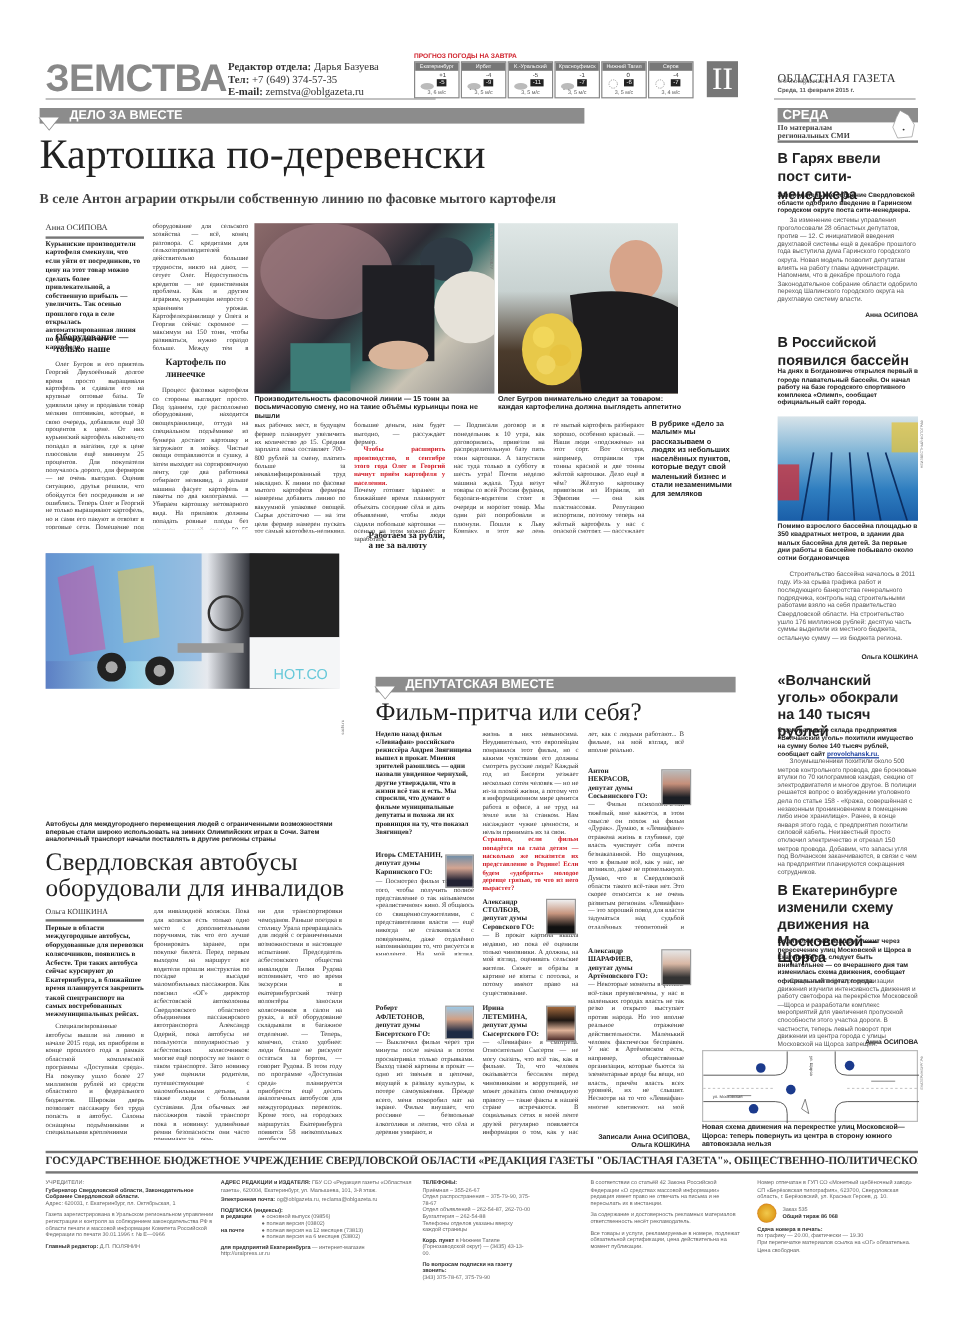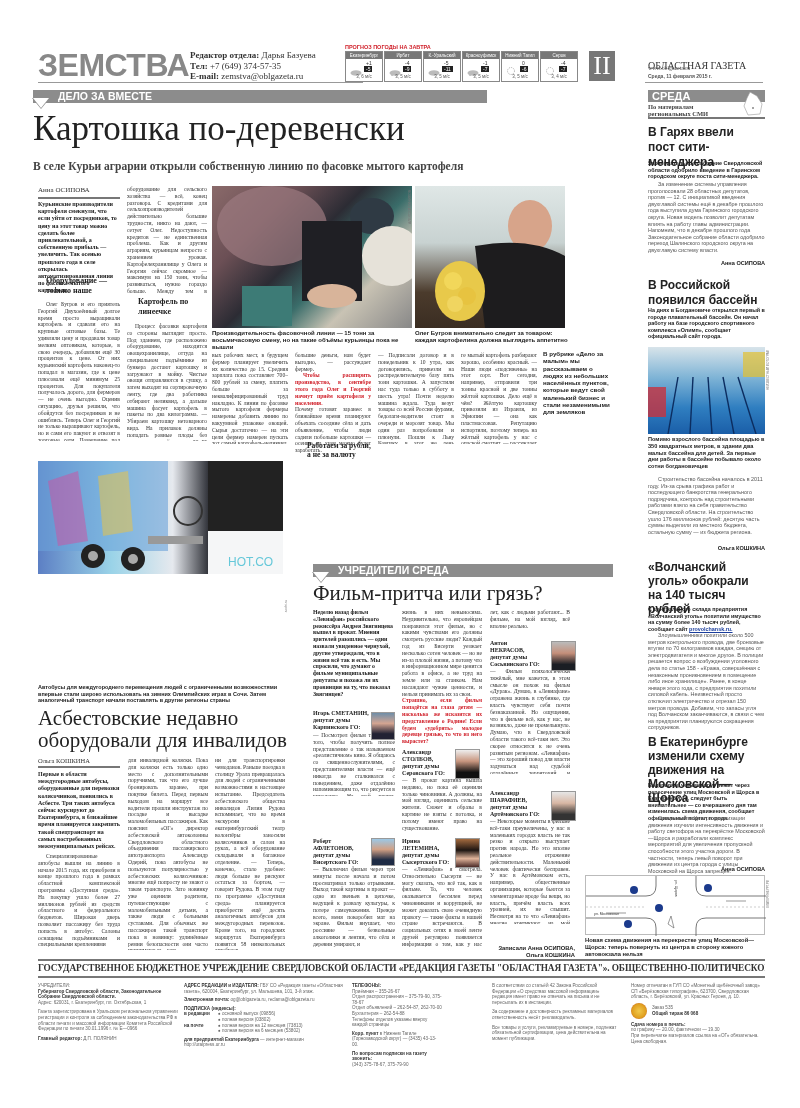--- a/index.html
+++ b/index.html
@@ -107,21 +107,21 @@
 <div class="hr" style="left:38px;top:82px;width:325px;background:#999"></div>
 <div class="hr" style="left:645px;top:82px;width:118px;background:#999"></div>
 
 <div class="rubric" style="left:33px;top:90px;width:454px;height:13px;font-size:10.5px;line-height:13px;padding-left:25px">
   <span>ДЕЛО ЗА ВМЕСТЕ</span>
 </div>
 <div class="tri-outline" style="left:32px;top:98px"></div>
 <div class="tri" style="left:33px;top:98px"></div>
 
 <div class="abs serif" style="left:33px;top:108px;font-size:35px;line-height:42px;color:#222">Картошка по-деревенски</div>
-<div class="abs serif" style="left:33px;top:160px;font-size:11.5px;font-weight:bold;color:#444">В селе Курьи аграрии открыли собственную линию по фасовке мытого картофеля</div>
+<div class="abs serif" style="left:33px;top:160px;font-size:11.5px;font-weight:bold;color:#444">В селе Антон аграрии открыли собственную линию по фасовке мытого картофеля</div>
 
 <div class="abs serif" style="left:38px;top:186px;font-size:7px;color:#333;border-bottom:2px solid #777;width:82px;padding-bottom:3px">Анна ОСИПОВА</div>
 <div class="abs lead" style="left:38px;top:201px;width:82px">Курьинские производители картофеля смекнули, что если уйти от посредников, то цену на этот товар можно сделать более привлекательной, а собственную прибыль — увеличить. Так осенью прошлого года в селе открылась автоматизированная линия по фасовке мытого картофеля.</div>
 <div class="abs serif" style="left:46px;top:276px;width:75px;font-size:8px;font-weight:bold;line-height:9.5px">Оборудование — только наше</div>
 <div class="abs txt" style="left:38px;top:301px;width:82px;height:140px;overflow:hidden;text-indent:8px">Олег Бугров и его приятель Георгий Двухоеённый долгое время просто выращивали картофель и сдавали его на крупные оптовые базы. Те удивляли цену и продавали товар мелким оптовикам, которые, в свою очередь, добавляли ещё 30 процентов к цене. От них курьинский картофель наконец-то попадал в магазин, где к цене плюсовали ещё минимум 25 процентов. Для покупателя получалось дорого, для фермеров — не очень выгодно. Оценив ситуацию, друзья решили, что обойдутся без посредников и не ошиблись. Теперь Олег и Георгий не только выращивают картофель, но и сами его пакуют и отвозят в торговые сети. Помещение под фасовочный цех нашлось у Георгия, а саму установку приобрёл Олег. Стоит она 4,5 миллиона рублей и сделана в Екатеринбурге. Олег сразу решил брать именно отечественное оборудование, потому что это дешевле и проще в использовании: если что-то сломается или настройки собьются, легко связаться с производителем. Правда, фасовочную линию пришлось взять в лизинг — банки их в какую не желали давать кредит. — Как только слышат про</div>
 
 <div class="abs txt" style="left:127px;top:186px;width:80px;height:108px;overflow:hidden">оборудование для сельского хозяйства — всё, конец разговора. С кредитами для сельхозпроизводителей действительно большие трудности, никто на дают, — сетует Олег. Недоступность кредитов — не единственная проблема. Как и другим аграриям, курьинцам непросто с хранением урожая. Картофелехранилище у Олега и Георгия сейчас скромное — максимум на 150 тонн, чтобы развиваться, нужно гораздо больше. Между тем в Сухоложском районе уже давно пустует огромное овощехранилище, которое они мечтают реанимировать. — Мы встречались с главой городского округа Станиславом Сухановым, просили это хранилище отдать местным производителям, нам с таким же фермерам, а не посредникам, которые потом нам же будут сдавать его за бешеные деньги, — рассказал Олег.</div>
 <div class="abs serif" style="left:138px;top:297px;width:70px;font-size:8px;font-weight:bold;line-height:9.5px">Картофель по линеечке</div>
 <div class="abs txt" style="left:127px;top:323px;width:80px;height:118px;overflow:hidden;text-indent:8px">Процесс фасовки картофеля со стороны выглядит просто. Под зданием, где расположено оборудование, находится овощехранилище, оттуда на специальном подъёмнике из бункера достают картошку и загружают в мойку. Чистые овощи отправляются в сушку, а затем выходят на сортировочную ленту, где два работника отбирают неликвид, а дальше машина фасует картофель в пакеты по два килограмма. — Убираем картошку нетоварного вида. На прилавок должны попадать ровные плоды без изъянов, длиной около 50–55 миллиметров. Самый удобный размер, — говорит Олег. Благодаря его инициативе в Курьях появились шесть но-</div>
 
@@ -179,33 +179,33 @@
     <circle cx="95" cy="98" r="12" fill="#222"></circle>
       <circle cx="95" cy="98" r="5" fill="#aaa"></circle>
     <rect x="110" y="75" width="55" height="8" fill="#999"></rect>
     <circle cx="150" cy="50" r="14" fill="none" stroke="#333" stroke-width="2"></circle>
   </svg>
 </div>
 <div class="abs" style="left:284px;top:600px;font-size:3.5px;color:#777;writing-mode:vertical-rl;transform:rotate(180deg);font-family:'Liberation Sans',sans-serif">sochi.ru</div>
 
 <div class="abs caption" style="left:38px;top:684px;width:245px;font-size:5.5px;line-height:6.5px">Автобусы для междугороднего перемещения людей с ограниченными возможностями впервые стали широко использовать на зимних Олимпийских играх в Сочи. Затем аналогичный транспорт начали поставлять в другие регионы страны</div>
 
-<div class="abs serif" style="left:38px;top:707px;width:250px;font-size:21px;line-height:22px;color:#222">Асбестовские недавно оборудовали для инвалидов</div>
+<div class="abs serif" style="left:38px;top:707px;width:250px;font-size:21px;line-height:22px;color:#222">Свердловская автобусы оборудовали для инвалидов</div>
 <div class="abs serif" style="left:38px;top:757px;font-size:6.5px;color:#333;border-bottom:2px solid #777;width:82px;padding-bottom:2px">Ольга КОШКИНА</div>
 <div class="abs lead" style="left:38px;top:771px;width:82px">Первые в области междугородные автобусы, оборудованные для перевозки колясочников, появились в Асбесте. Три таких автобуса сейчас курсируют до Екатеринбурга, в ближайшее время планируется закрепить такой спецтранспорт на самых востребованных межмуниципальных рейсах.</div>
 <div class="abs txt" style="left:38px;top:853px;width:82px;height:97px;overflow:hidden;text-indent:8px">Специализированные автобусы вышли на линию в начале 2015 года, их приобрели в конце прошлого года в рамках областной комплексной программы «Доступная среда». На покупку ушло более 27 миллионов рублей из средств областного и федерального бюджетов. Широкая дверь позволяет пассажиру без труда попасть в автобус. Салоны оснащены подъёмниками и специальными креплениями</div>
 <div class="abs txt" style="left:128px;top:757px;width:80px;height:193px;overflow:hidden">для инвалидной коляски. Пока для коляски есть только одно место с дополнительными поручнями, так что его лучше бронировать заранее, при покупке билета. Перед первым выходом на маршрут все водители прошли инструктаж по посадке и высадке маломобильных пассажиров. Как пояснил «ОГ» директор асбестовской автоколонны Свердловского областного объединения пассажирского автотранспорта Александр Одерий, пока автобусы не пользуются популярностью у асбестовских колясочников: многие ещё попросту не знают о таком транспорте. Зато новинку уже оценили родители, путешествующие с маломобильными детьми, а также люди с больными суставами. Для обычных же пассажиров такой транспорт пока в новинку: удлинённые ремни безопасности они часто принимают за... рем-</div>
 <div class="abs txt" style="left:215px;top:757px;width:70px;height:193px;overflow:hidden">ни для транспортировки чемоданов. Раньше поездка в столицу Урала превращалась для людей с ограниченными возможностями в настоящее испытание. Председатель асбестовского общества инвалидов Лилия Рудова вспоминает, что во время экскурсии в екатеринбургский театр волонтёры заносили колясочников в салон на руках, а всё оборудование складывали в багажное отделение. — Теперь, конечно, стало удобнее: люди больше не рискуют остаться за бортом, — говорит Рудова. В этом году по программе «Доступная среда» планируется приобрести ещё десять аналогичных автобусов для междугородных перевозок. Кроме того, на городских маршрутах Екатеринбурга появятся 58 низкопольных автобусов.</div>
 
 <div class="rubric" style="left:313px;top:564px;width:300px;height:13px;font-size:10.5px;line-height:13px;padding-left:25px">
-  <span>УЧРЕДИТЕЛИ СРЕДА</span>
+  <span>ДЕПУТАТСКАЯ ВМЕСТЕ</span>
 </div>
 <div class="tri-outline" style="left:312px;top:572px"></div>
 <div class="tri" style="left:313px;top:572px"></div>
-<div class="abs serif" style="left:313px;top:580px;font-size:21px;line-height:26px;color:#222">Фильм-притча или грязь?</div>
+<div class="abs serif" style="left:313px;top:580px;font-size:21px;line-height:26px;color:#222">Фильм-притча или себя?</div>
 
 <div class="abs lead" style="left:313px;top:609px;width:82px;font-size:5.8px;line-height:6.8px">Неделю назад фильм «Левиафан» российского режиссёра Андрея Звягинцева вышел в прокат. Мнения зрителей разошлись — одни назвали увиденное чернухой, другие утверждали, что в жизни всё так и есть. Мы спросили, что думают о фильме муниципальные депутаты и похожа ли их провинция на ту, что показал Звягинцев?</div>
 
 <div class="abs" style="left:313px;top:710px;width:82px">
   <div class="dep-name">Игорь СМЕТАНИН,</div>
   <div class="dep-name" style="width:55px">депутат думы Карпинского ГО:</div>
   <div class="txt" style="height:64px;overflow:hidden;margin-top:1px">— Посмотрел фильм только для того, чтобы получить полное представление о так называемом «реалистичном» кино. Я общаюсь со священнослужителями, с представителями власти — ещё никогда не сталкивался с поведением, даже отдалённо напоминающим то, что рисуется в киноленте. На мой взгляд, современному искусству подобные фильмы не нужны: если всё показывать в чёрном цвете, то так и будем жить.</div>
 </div>
 <div class="portrait" style="left:371px;top:712px;width:24px;height:28px;background:linear-gradient(180deg,#6f8ea8 0%,#d4a592 40%,#223 80%)"></div>
 

